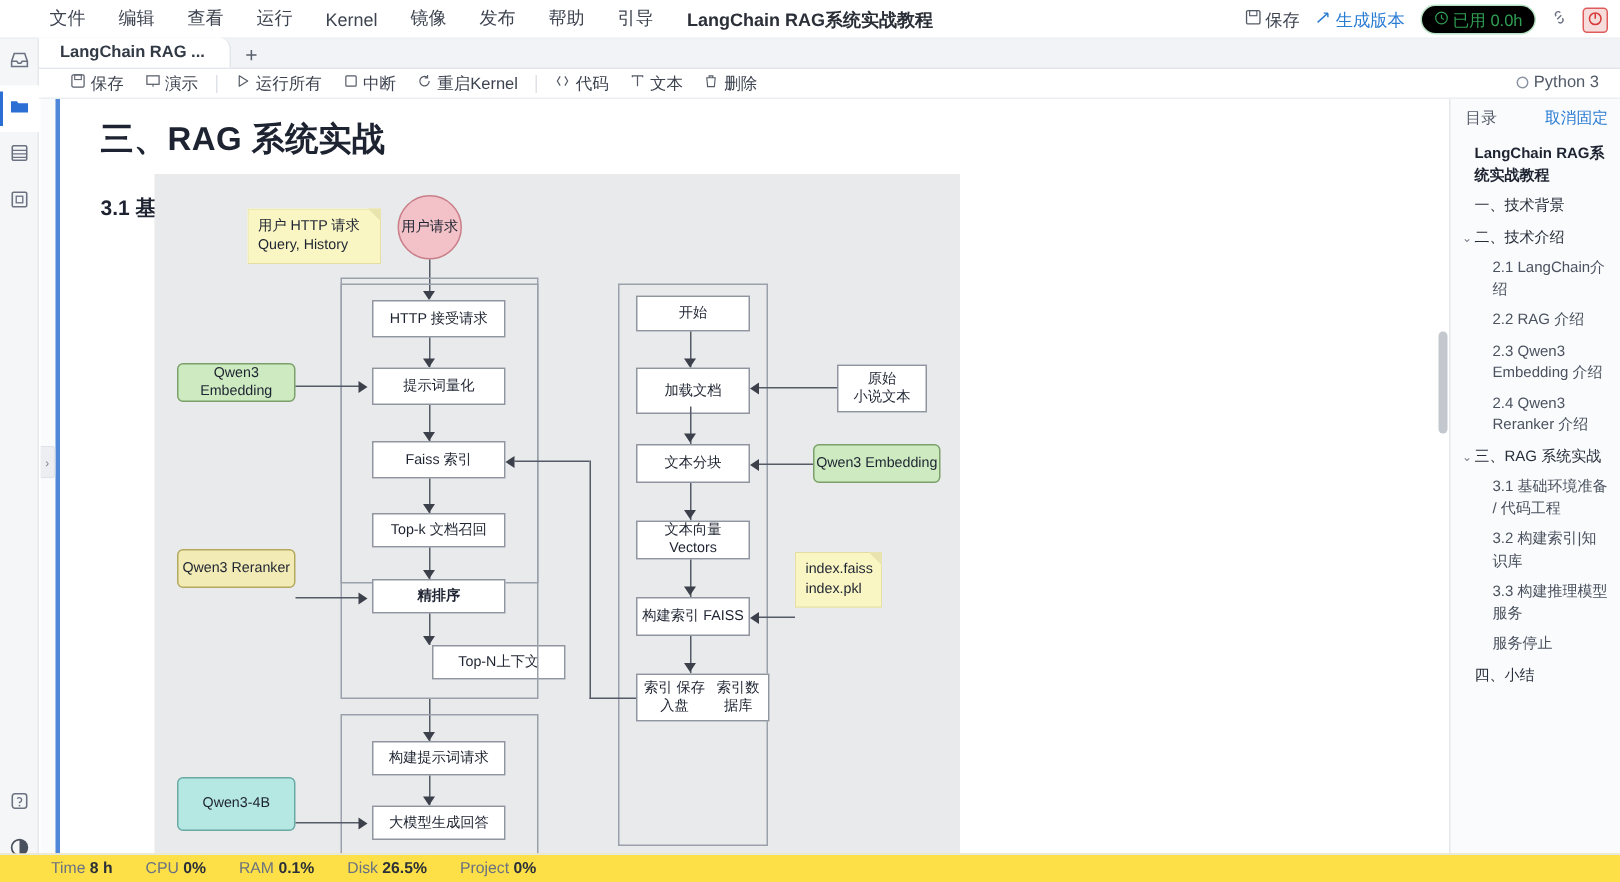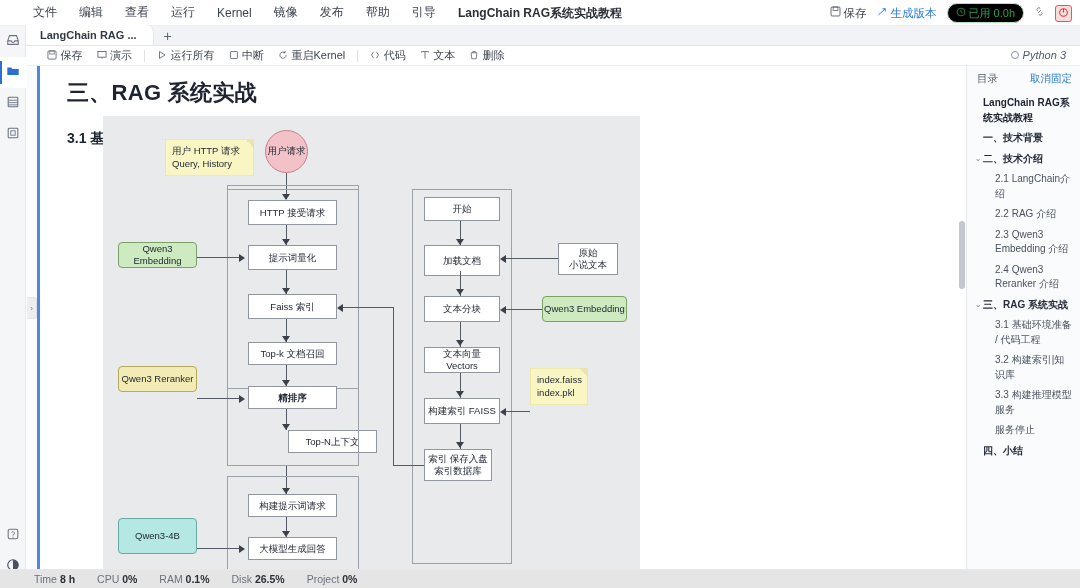--- a/index.html
+++ b/index.html
@@ -78,21 +78,21 @@
     background:#fff; border-bottom:1px solid #eceef1;
     display:flex; align-items:center; padding-left:14px; gap:0;
   }
   .tb-btn {
     display:flex; align-items:center; gap:3.5px; font-size:11px; color:#3d4450;
     padding:1px 7px; white-space:nowrap; cursor:default;
   }
   .tb-sep { width:1px; height:12px; background:#dfe2e7; margin:0 5px; }
   .kernel-ind {
     position:absolute; right:14px; top:3px;
-    display:flex; align-items:center; gap:4px; font-size:11px; color:#525a68;font-style:italic;
+    display:flex; align-items:center; gap:4px; font-size:11px; color:#525a68;
   }
   .kcircle { width:8px; height:8px; border:1.2px solid #8d95a3; border-radius:50%; }
 
   
   .notebook {
     position:absolute; left:27px; top:66px; width:939px; height:503px;
     background:#fff; overflow:hidden;
   }
   .nb-gutter {
     position:absolute; left:0; top:0; width:12px; height:503px;
@@ -179,36 +179,36 @@
     display:flex; align-items:center; justify-content:space-between;
     padding:6px 8px 7px 10px; font-size:10.5px;
   }
   .toc-title { color:#545c6a;text-align:center; }
   .toc-action { color:#2b7cd3; }
   .toc-list { padding:0 6px 0 6px; }
   .toc-row { display:flex; align-items:flex-start; padding:3px 0; }
   .toc-chev { width:10px; flex:0 0 10px; color:#7a828f; font-size:8px; line-height:14px; text-align:center; }
   .toc-txt { font-size:10px; line-height:1.45; color:#454d5a; }
   .toc-l0 { font-weight:bold; color:#1d2330; }
-  .toc-l1 { font-weight:bold; color:#272e3b; }
+  .toc-l1 { font-weight:normal; color:#272e3b; }
   .toc-l2 { color:#4a525f; }
   .ind-2 { padding-left:22px; }
 
   
   .panel-handle {
     position:absolute; left:27px; top:297px; width:10px; height:22px;
     background:#eceef1; border:1px solid #e0e3e8; border-left:none;
     border-radius:0 3px 3px 0; display:flex; align-items:center; justify-content:center;
     color:#7a828f; font-size:8px;
   }
 
   
   .statusbar {
     position:absolute; left:0; bottom:0; width:1080px; height:19px;
-    background:#e5e5e5; border-top:1px solid #e6e8ec;
+    background:#fde047; border-top:1px solid #e6e8ec;
     display:flex; align-items:center; padding-left:34px; gap:22px;
     font-size:10.5px; color:#6a7180;
   }
   .st-item b { color:#2b3038; font-weight:bold; }
 </style>
 </head>
 <body>
 
 <div class="app">
 
@@ -524,21 +524,21 @@
         </div>
         <div class="ln lnv" style="left:357px; top:257px; height:25px;"></div>
         <div class="arrow-d" style="left:353px; top:275px;"></div>
 
         <div class="node" style="left:321px; top:282px; width:76px; height:26px;">
           <span>构建索引 FAISS</span>
         </div>
         <div class="ln lnv" style="left:357px; top:308px; height:25px;"></div>
         <div class="arrow-d" style="left:353px; top:326px;"></div>
 
-        <div class="node" style="left:321px; top:333px; width:68px; height:32px; flex-direction:column;">
+        <div class="node" style="left:321px; top:333px; width:89px; height:32px; flex-direction:row;">
           <span>索引 保存入盘</span>
           <span>索引数据库</span>
         </div>
 
         <div class="ln lnh" style="left:290px; top:349px; width:31px;"></div>
         <div class="ln lnv" style="left:290px; top:191px; height:159px;"></div>
         <div class="ln lnh" style="left:240px; top:191px; width:50px;"></div>
         <div class="arrow-l" style="left:234px; top:188px;"></div>
 
         <div class="node" style="left:455px; top:127px; width:60px; height:32px; flex-direction:column;">

